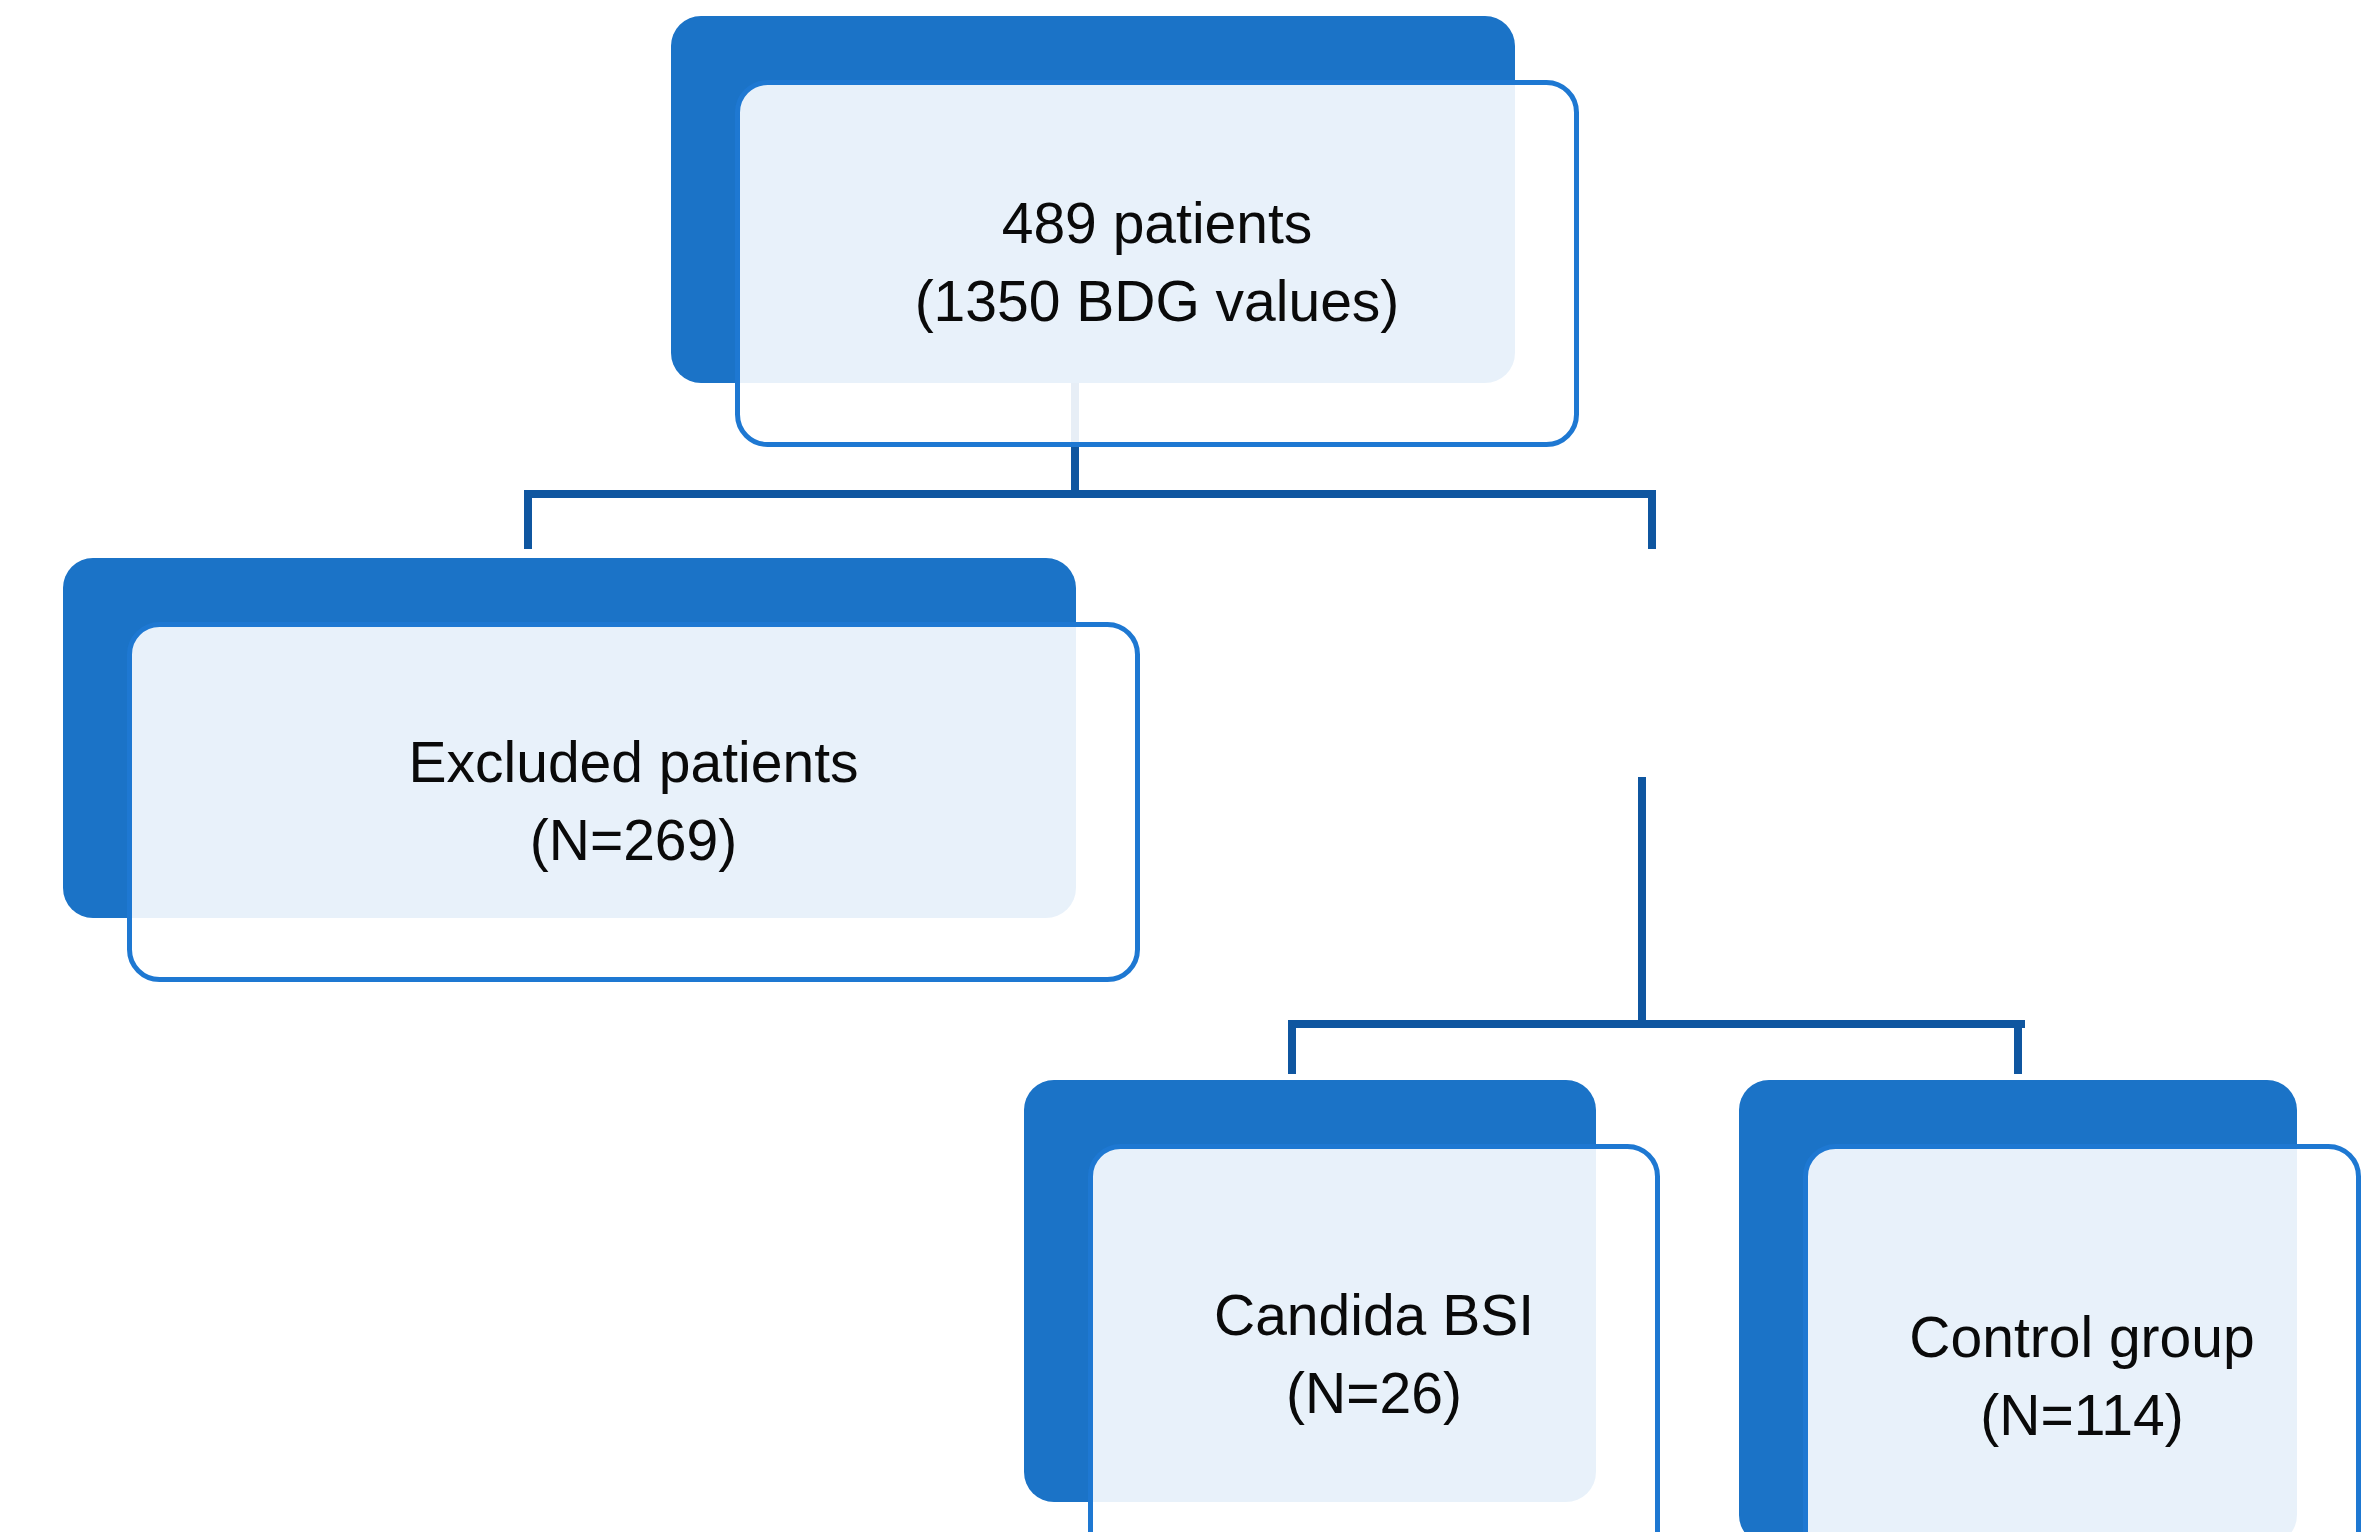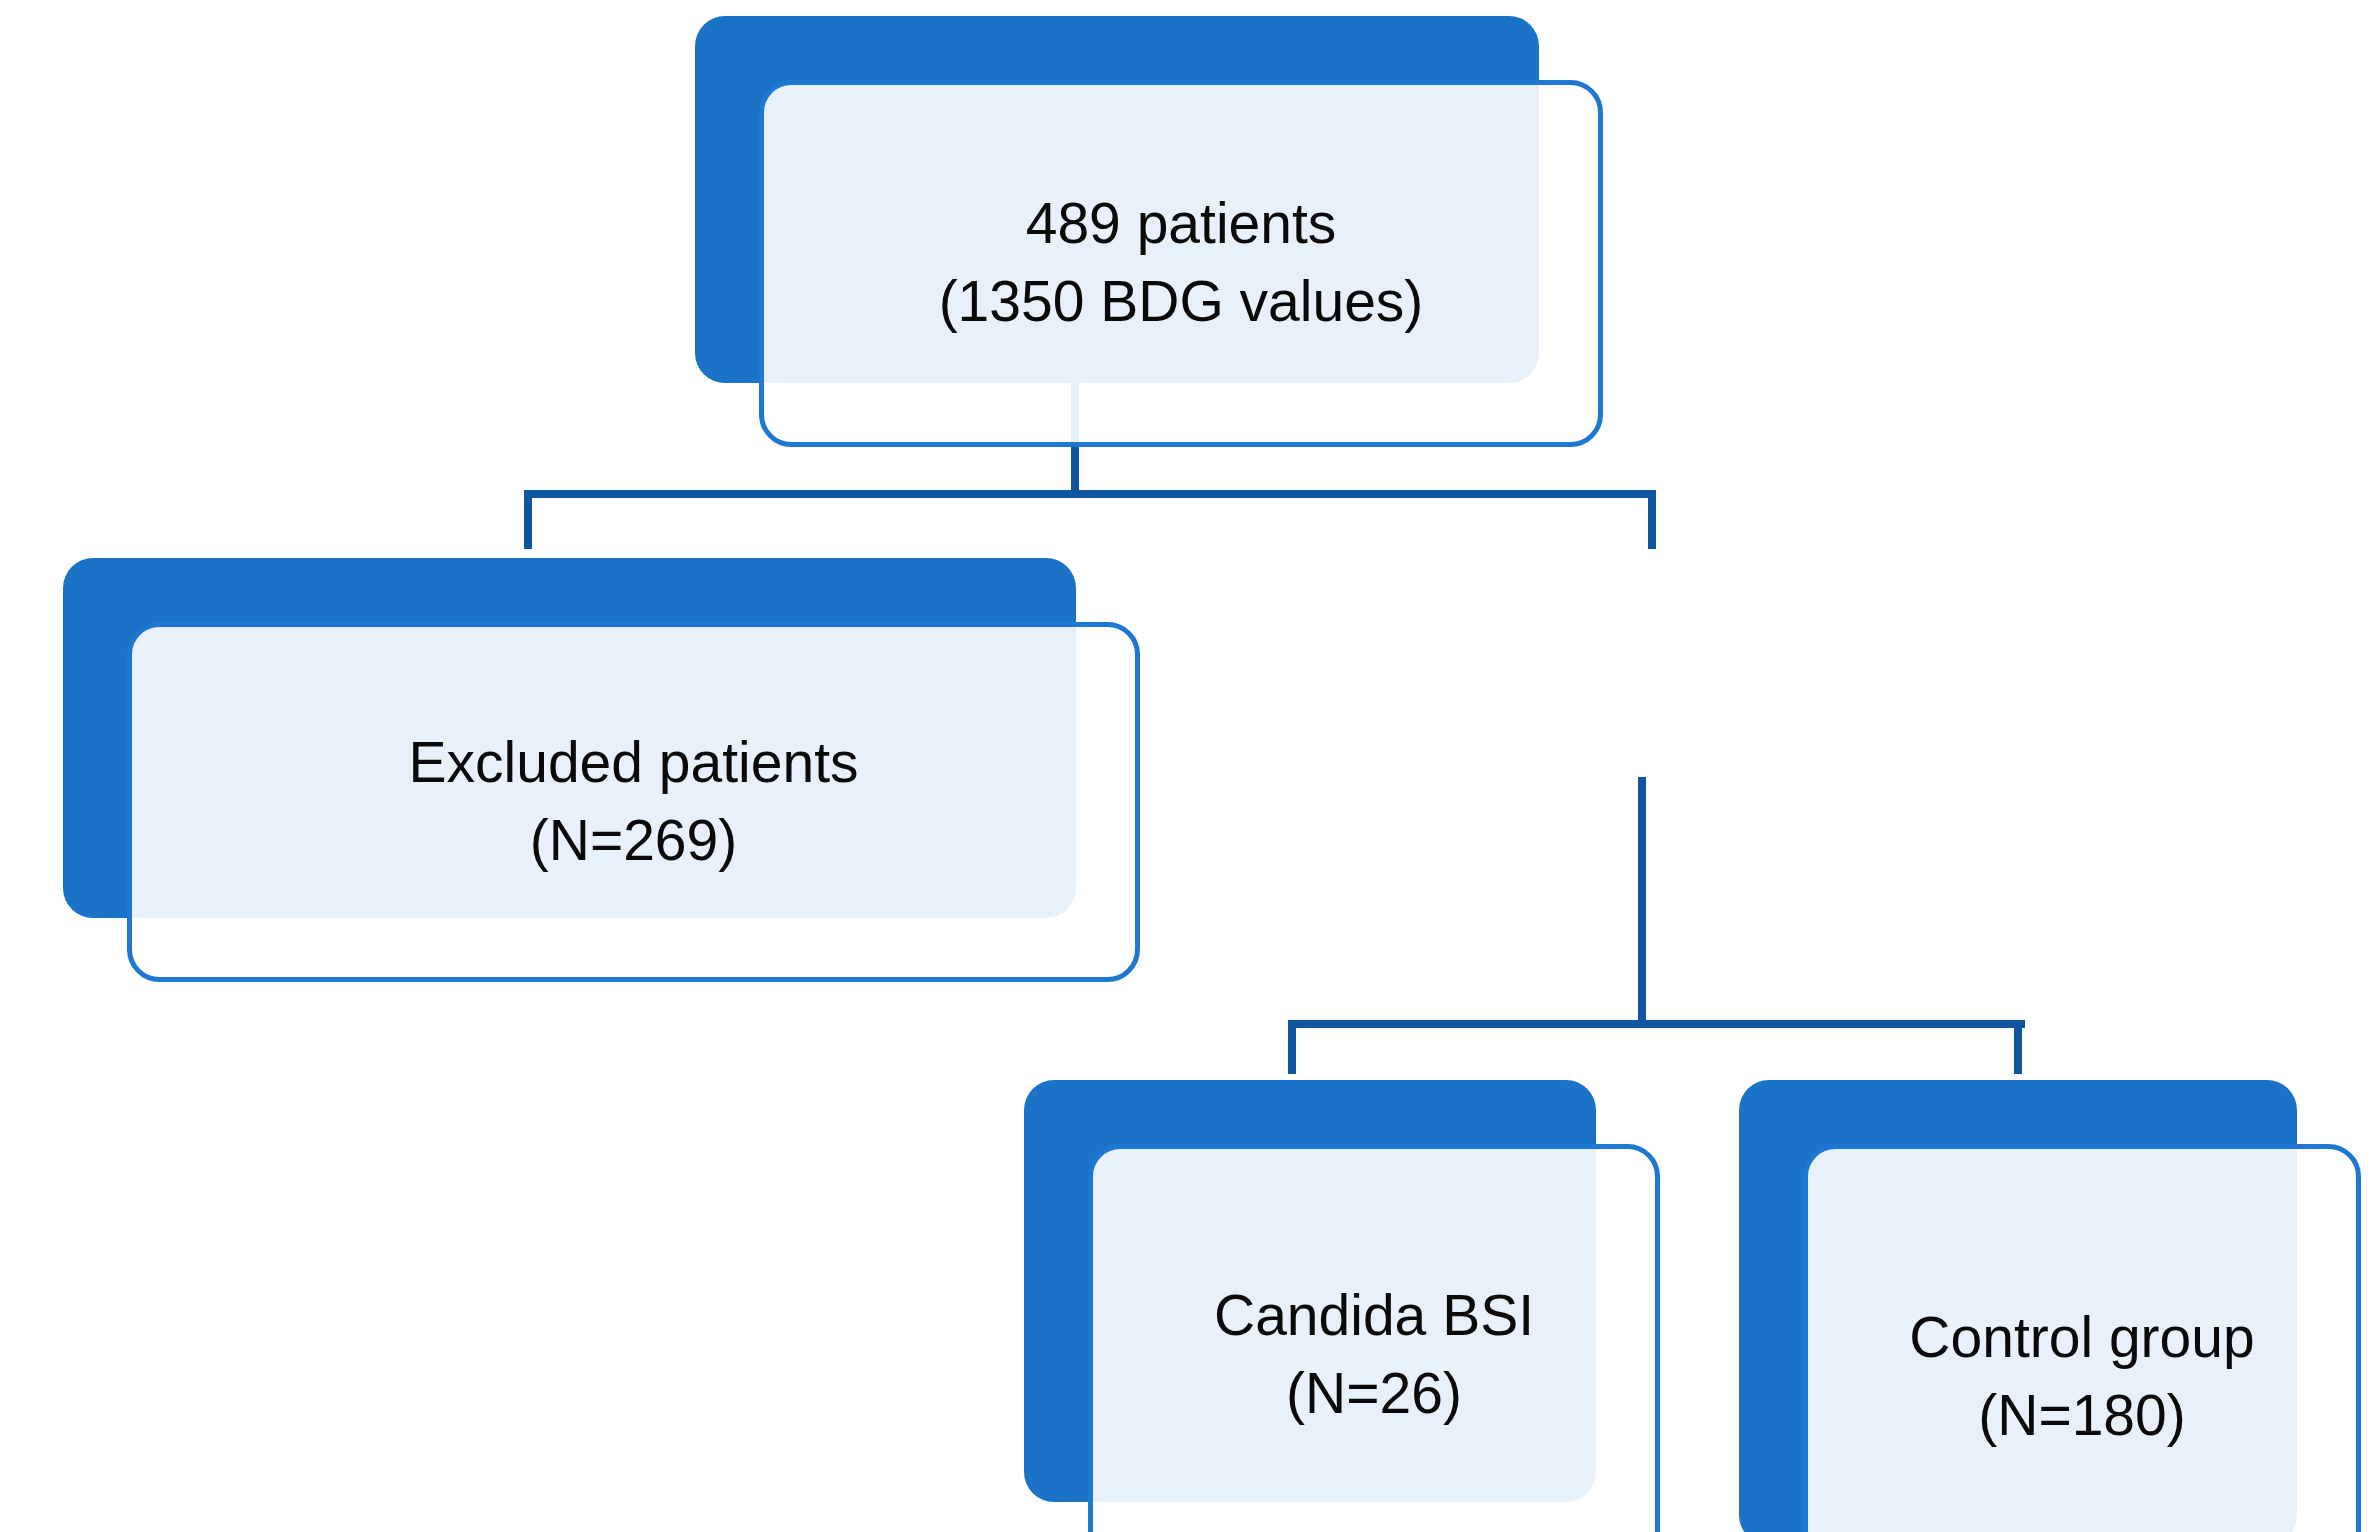--- a/index.html
+++ b/index.html
@@ -38,21 +38,21 @@
   .node .label{
     text-align:center;
     color:var(--text);
     font-size:57px;
     line-height:1.36;
     white-space:nowrap;
   }
   .node .label span{display:block;}
 
   
-  #node-root    {left:671px;  top:15.5px;   width:908px; height:431px;margin-left:24px;}
+  #node-root    {left:671px;  top:15.5px;   width:908px; height:431px;}
   #node-excluded{left:31px;   top:558px;  width:1077px; height:424px;margin-left:32px;}
   #node-bdg48   {left:1185px; top:557px;  width:1040px; height:424px;}
   #node-candida {left:1024px; top:1080px; width:636px;  height:486px;}
   #node-control {left:1739px; top:1080px; width:622px;  height:529px;}
 
   
   #conn-v1 {left:1071px; top:226px;  width:7.8px;   height:271px;}
   #conn-h1 {left:524px;  top:490px;  width:1131px; height:7.8px;}
   #conn-d1a{left:524px;  top:490px;  width:7.8px;   height:59px;}
   #conn-d1b{left:1648px; top:490px;  width:7.8px;   height:59px;}
@@ -104,19 +104,19 @@
         <span>(N=26)</span>
       </div>
     </div>
   </div>
 
   <div class="node" id="node-control">
     <div class="back"></div>
     <div class="front">
       <div class="label">
         <span>Control group</span>
-        <span>(N=180)</span>
+        <span>(N=114)</span>
       </div>
     </div>
   </div>
 
 </div>
 
 
 </body></html>

